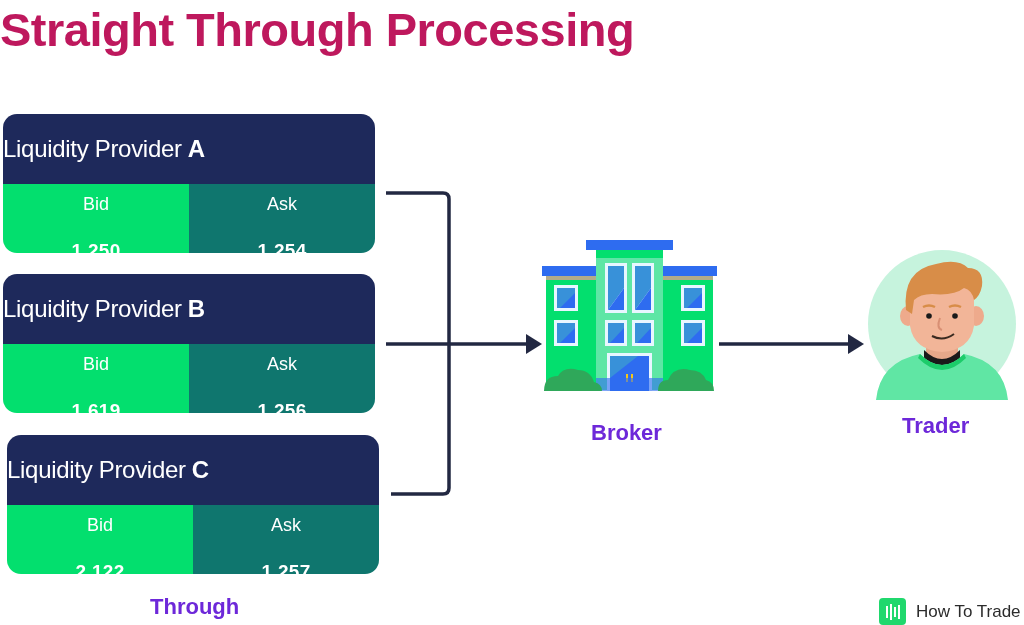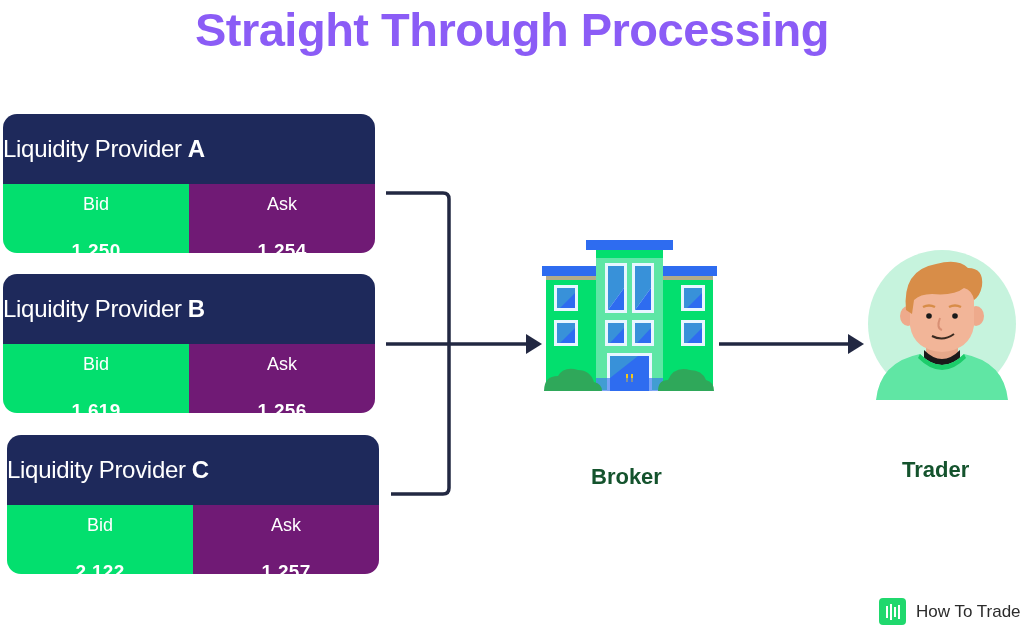--- a/index.html
+++ b/index.html
@@ -1,27 +1,27 @@
 <!DOCTYPE html>
 <html><head>
 <meta charset="utf-8">
 <style>
   html,body{margin:0;padding:0;background:#ffffff;}
   body{width:1024px;height:625px;position:relative;overflow:hidden;font-family:"Liberation Sans","DejaVu Sans",sans-serif;color:#222842;}
-  .title{position:absolute;left:0;top:2px;width:1024px;text-align:center;font-size:47px;font-weight:bold;color:#8b5cf6;letter-spacing:-0.5px;}
+  .title{position:absolute;left:0;top:2px;width:1024px;text-align:left;font-size:47px;font-weight:bold;color:#be185d;letter-spacing:-0.5px;}
   .card{position:absolute;width:372px;height:139px;border-radius:14px;overflow:hidden;}
   .card-head{height:70px;background:#1e295b;color:#fff;font-size:24px;display:flex;align-items:center;justify-content:flex-start;letter-spacing:-0.3px;}
   .card-head b{margin-left:6px;font-weight:bold;}
   .card-body{display:flex;height:87px;}
   .cell{flex:1;display:flex;flex-direction:column;align-items:center;justify-content:center;color:#fff;}
   .cell.bid{background:#03df6e;}
-  .cell.ask{background:#701a75;justify-content:center;}
+  .cell.ask{background:#0f766e;justify-content:center;}
   .cell .lbl{font-size:18px;line-height:22px;}
   .cell .val{font-size:19px;font-weight:bold;line-height:24px;letter-spacing:0.3px;margin-top:24px;}
-  .label{position:absolute;font-size:22px;font-weight:bold;color:#14532d;margin-top:44px;}
+  .label{position:absolute;font-size:22px;font-weight:bold;color:#6d28d9;}
   .connectors{position:absolute;left:0;top:0;}
   .brand{position:absolute;left:879px;top:598px;display:flex;align-items:center;text-align:right;}
   .brand-logo{width:27px;height:27px;background:#20d86d;border-radius:4px;display:flex;align-items:center;justify-content:center;gap:2px;}
   .brand-logo i{display:block;width:2px;background:#fff;}
   .brand-name{margin-left:10px;font-size:17px;color:#2b2b2b;}
 </style>
 </head>
 <body>
 
 <div class="title">Straight Through Processing</div>

